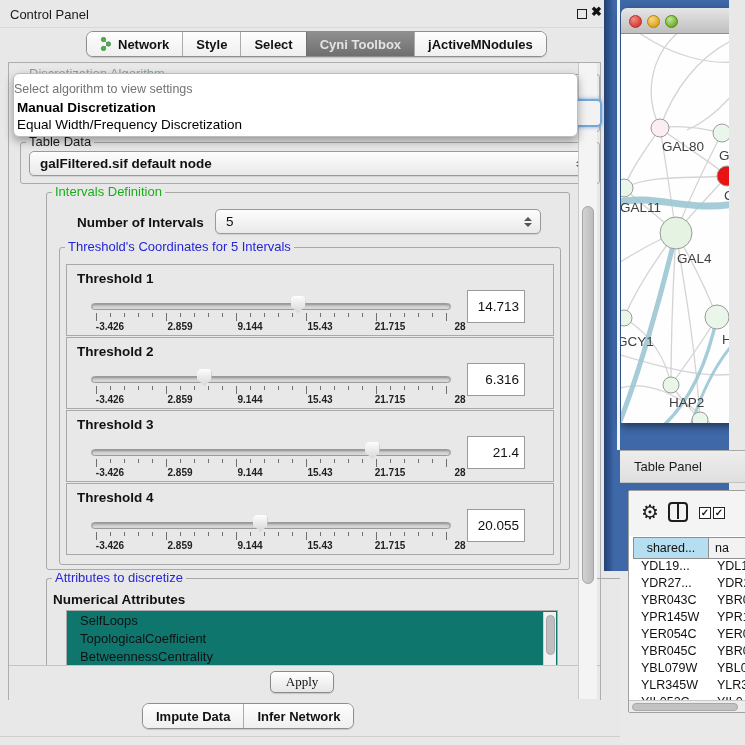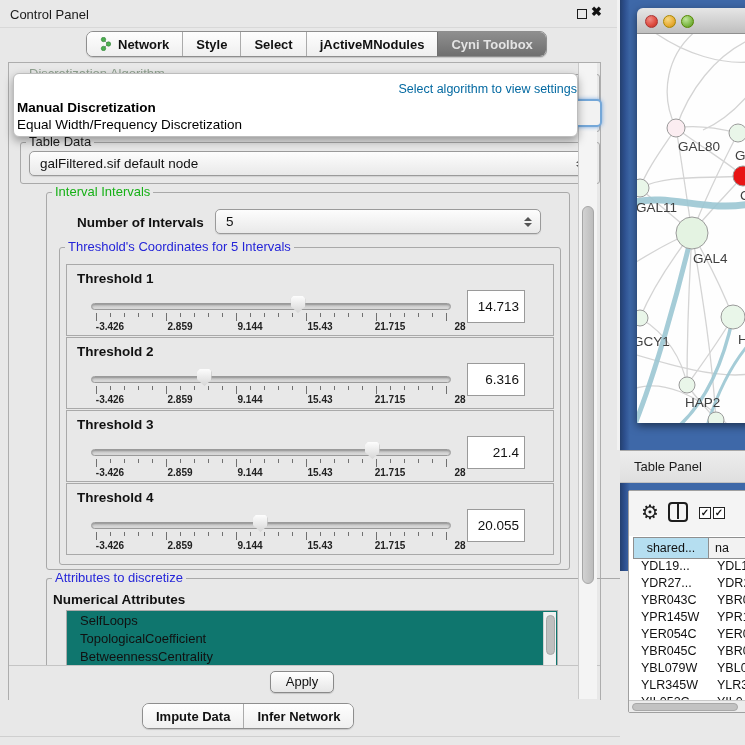--- a/index.html
+++ b/index.html
@@ -33,21 +33,21 @@
 
   
   .combo { position:absolute; border:1px solid #9A9A9A; border-radius:5px; background:linear-gradient(#FDFDFD,#E9E9E9); font-size:13.5px; color:#111; display:flex; align-items:center; padding-left:10px; box-shadow:0 1px 1px rgba(0,0,0,.1); }
   .spin-arrows { position:absolute; right:8px; top:50%; transform:translateY(-50%); display:flex; flex-direction:column; gap:2px; }
   .spin-arrows i { display:block; width:0; height:0; border-left:4px solid transparent; border-right:4px solid transparent; }
   .spin-arrows i.up { border-bottom:4px solid #555; }
   .spin-arrows i.dn { border-top:4px solid #555; }
 
   
   .popup { left:13px; top:73px; width:565px; height:64px; background:#FFF; border:1px solid #BDBDBD; border-radius:6px; box-shadow:0 4px 10px rgba(0,0,0,.35); z-index:20; }
-  .popup .hint { position:absolute; left:0; top:8px; width:100%; text-align:right; font-size:12.5px; color:#0369a1; }
+  .popup .hint { position:absolute; left:0; top:8px; width:100%; text-align:left; font-size:12.5px; color:#737373; }
   .popup .opt1 { position:absolute; left:3px; top:26px; font-size:13.5px; font-weight:bold; color:#000; }
   .popup .opt2 { position:absolute; left:3px; top:43px; font-size:13.5px; color:#000; }
   .focus-ring { left:556px; top:99px; width:46px; height:28px; border:2px solid #74A7D8; border-radius:5px; background:#F2F2F2; box-shadow:0 0 4px rgba(90,150,220,.8); z-index:8; }
 
   
   .threshold-box { position:absolute; left:6px; width:488px; height:72px; border:1px solid #A9A9A9; background:#E8E8E8; }
   .th-label { position:absolute; left:10px; top:6px; font-size:13.5px; font-weight:bold; color:#111; }
   .track { position:absolute; left:24px; top:38px; width:360px; height:7px; border:1px solid #9A9A9A; border-radius:4px; background:linear-gradient(#C2C2C2,#DDDDDD); box-shadow:inset 0 1px 2px rgba(0,0,0,.25); }
   .thumb { position:absolute; top:31px; width:15px; height:17px; background:linear-gradient(#FDFDFD,#D6D6D6); clip-path:polygon(18% 0,82% 0,100% 18%,100% 60%,50% 100%,0 60%,0 18%); filter:drop-shadow(0 0 1px #777); transform:translateX(-50%); z-index:2; }
   .ticks { position:absolute; left:29px; top:48px; width:350px; height:9px; }
@@ -66,21 +66,21 @@
   .apply-strip { left:9px; top:665px; width:591px; height:35px; border-top:1px solid #C4C4C4; background:#E8E8E8; z-index:4; }
   .apply-btn { left:270px; top:671px; width:64px; height:22px; border:1px solid #8A8A8A; border-radius:5px; background:linear-gradient(#FFFFFF,#E6E6E6); font-size:13px; color:#111; text-align:center; line-height:20px; box-shadow:0 1px 1px rgba(0,0,0,.15); }
 
   
   .cp-scroll { left:578px; top:63px; width:19px; height:636px; background:#F4F4F4; border-left:1px solid #C9C9C9; z-index:5; }
   .cp-thumb { position:absolute; left:3px; top:143px; width:12px; height:378px; border-radius:6px; background:linear-gradient(90deg,#D2D2D2,#BCBCBC); border:1px solid #A6A6A6; }
 
   .bottom-line { left:0; top:736px; width:620px; height:1px; background:#CFCFCF; }
 
   
-  .net-frame { left:620px; top:0; width:125px; height:571px; background:linear-gradient(90deg,#24406F 0px,#2E5190 5px,#3E68A8 10px,#3E68A8 125px); overflow:hidden; z-index:2; }
+  .net-frame { left:604px; top:0; width:125px; height:571px; background:linear-gradient(90deg,#24406F 0px,#2E5190 5px,#3E68A8 10px,#3E68A8 125px); overflow:hidden; z-index:2; }
   .edge-light { left:617px; top:0; width:3px; height:450px; background:#F2F2F2; z-index:3; }
   .mac-window { position:absolute; left:17px; top:8px; width:140px; height:415px; border-radius:6px 6px 0 0; box-shadow:0 3px 9px rgba(0,0,0,.5); overflow:hidden; }
   .mac-titlebar { position:absolute; left:0; top:0; width:100%; height:26px; background:linear-gradient(#E6E6E6,#BFBFBF); border-bottom:1px solid #8F8F8F; }
   .tl { position:absolute; top:7px; width:13px; height:13px; border-radius:50%; }
   .tl.red { left:8px; background:radial-gradient(circle at 35% 30%, #F08B84, #DD4A3E 60%, #B03228); border:.5px solid #A33; }
   .tl.yellow { left:26px; background:radial-gradient(circle at 35% 30%, #F5D883, #E8AC35 60%, #C08618); border:.5px solid #A80; }
   .tl.green { left:44px; background:radial-gradient(circle at 35% 30%, #C0E69A, #7DB845 60%, #588C25); border:.5px solid #580; }
   .mac-canvas { position:absolute; left:0; top:26px; width:100%; height:389px; background:#FEFEFE; }
 
   
@@ -128,55 +128,55 @@
           <circle cx="3.5" cy="11.5" r="2.2" fill="#4CAF50" stroke="#2e7d32" stroke-width=".6"></circle>
         </svg>
         <span>Network</span>
       </div>
       <div class="seg">
           <span>Style</span>
         </div>
       <div class="seg">
           <span>Select</span>
         </div>
+      <div class="seg sel">
+          <span>Cyni Toolbox</span>
+        </div>
       <div class="seg">
           <span>jActiveMNodules</span>
-        </div>
-      <div class="seg sel">
-          <span>Cyni Toolbox</span>
         </div>
     </div>
   </div>
 
   <div class="abs cp-body"></div>
 
   <div class="group" style="left:20px; top:74px; width:580px; height:58px;">
     <span class="legend dim" style="left:5px; top:-9px;">Discretization Algorithm</span>
   </div>
   <div class="abs focus-ring"></div>
 
   <div class="abs popup">
     <div class="hint">Select algorithm to view settings</div>
     <div class="opt1">Manual Discretization</div>
     <div class="opt2">Equal Width/Frequency Discretization</div>
   </div>
 
   <div class="group" style="left:20px; top:142px; width:580px; height:42px;">
     <span class="legend dark" style="left:5px; top:-9px;">Table Data</span>
-    <div class="combo" style="left:8px; top:8px; width:564px; height:25px;">
+    <div class="combo" style="left:8px; top:8px; width:564px; height:25px;font-weight:bold;">
       <span>galFiltered.sif default node</span>
       <span class="spin-arrows">
           <i class="up"></i>
           <i class="dn"></i>
         </span>
     </div>
   </div>
 
   <div class="group" style="left:46px; top:192px; width:524px; height:378px;">
-    <span class="legend green" style="left:5px; top:-9px;">Interval Intervals</span>
+    <span class="legend green" style="left:5px; top:-9px;">Intervals Definition</span>
 
     <span class="abs" style="left:30px; top:22px; font-size:13.5px; font-weight:bold; color:#111;">Number of Intervals</span>
     <div class="combo" style="left:168px; top:16px; width:326px; height:25px;">
       <span>5</span>
       <span class="spin-arrows">
           <i class="up"></i>
           <i class="dn"></i>
         </span>
     </div>
 
@@ -363,21 +363,21 @@
           <div class="attr-item">TopologicalCoefficient</div>
           <div class="attr-item">BetweennessCentrality</div>
         </div>
       <div class="list-scroll">
           <div class="list-thumb"></div>
         </div>
     </div>
   </div>
 
   <div class="abs apply-strip"></div>
-  <div class="abs apply-btn" style="z-index:6;">Apply</div>
+  <div class="abs apply-btn" style="z-index:6;font-family:Liberation Serif, serif;">Apply</div>
 
   <div class="abs cp-scroll">
       <div class="cp-thumb"></div>
     </div>
 
   <div class="abs" style="left:142px; top:703px; z-index:7;">
     <div class="segbar">
       <div class="seg">
           <span>Impute Data</span>
         </div>

